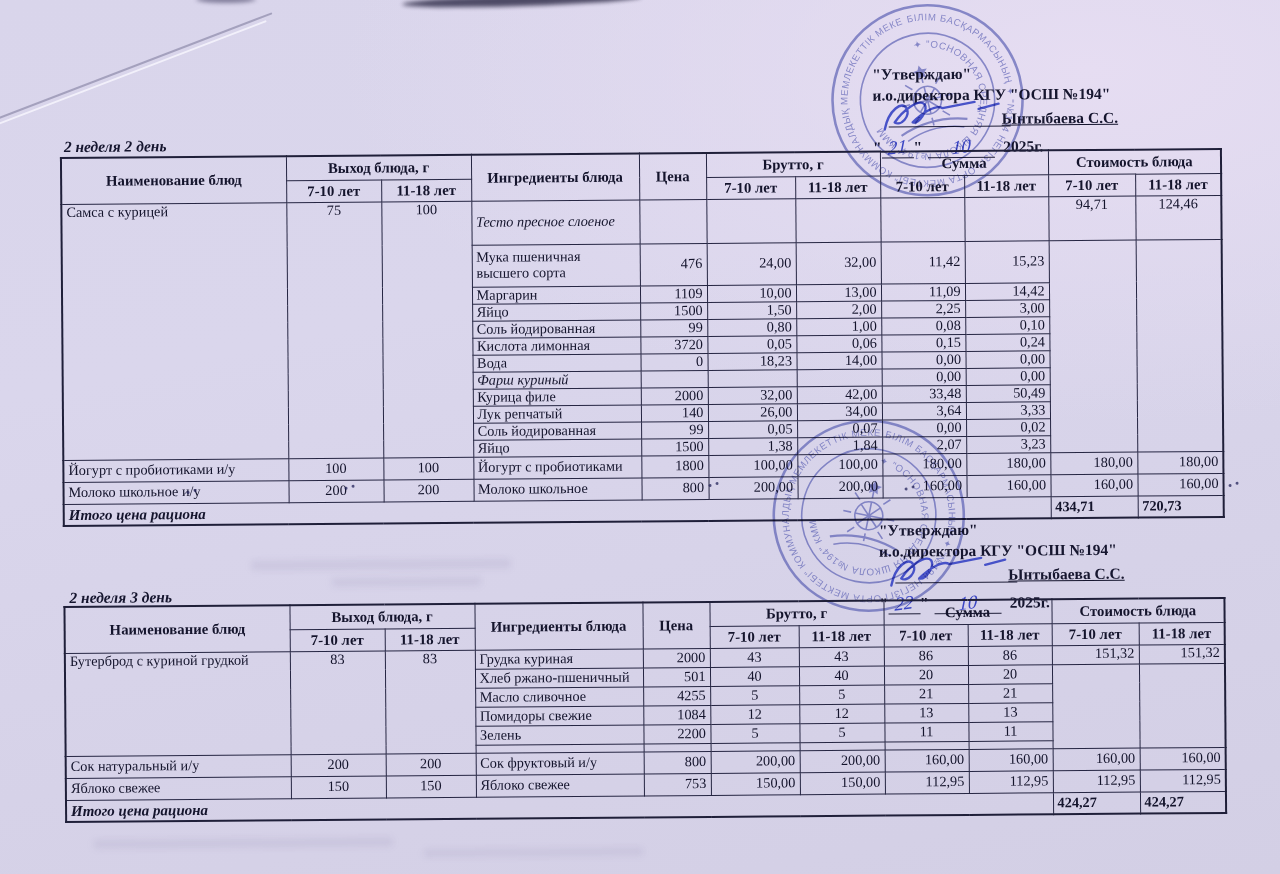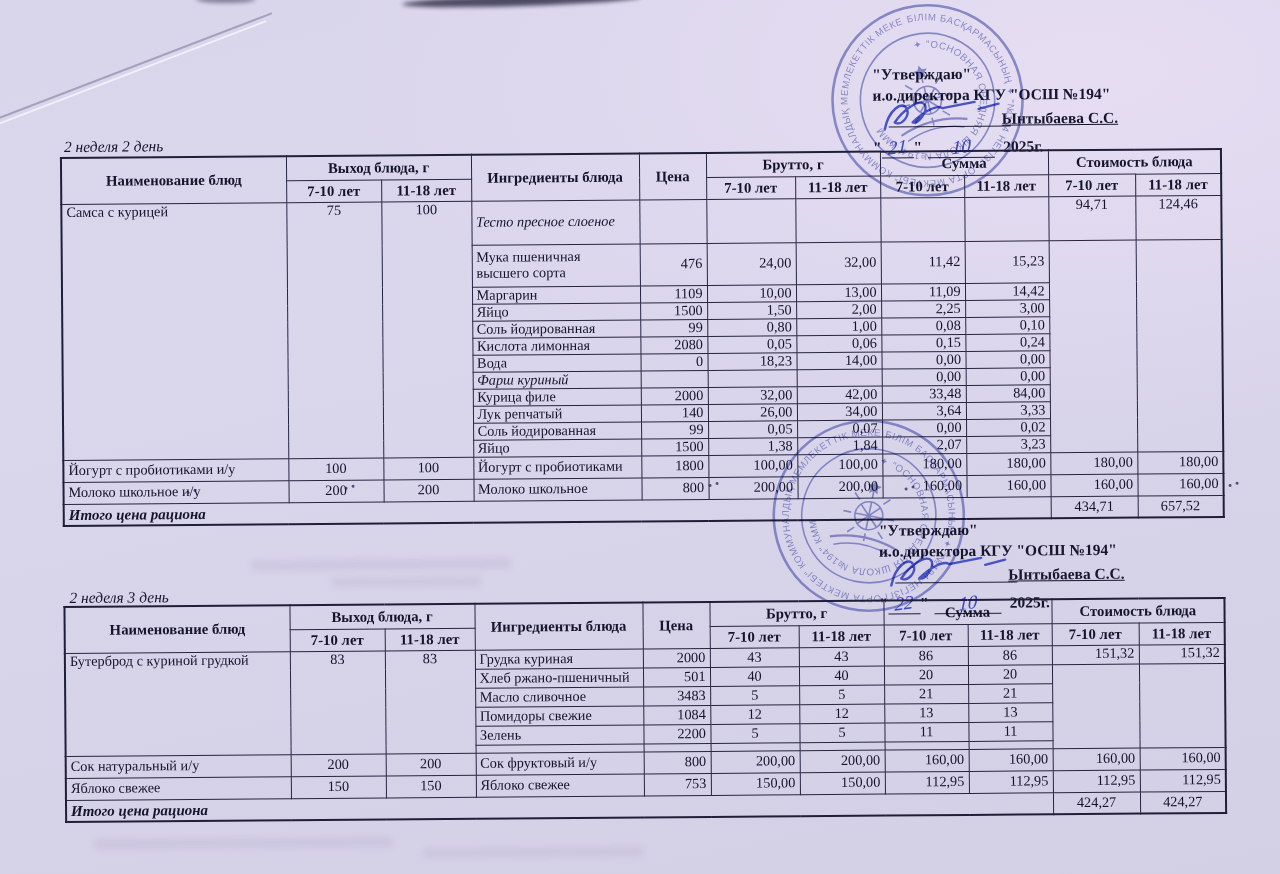--- a/index.html
+++ b/index.html
@@ -7,21 +7,21 @@
   .paper{position:absolute;inset:0;background:
     radial-gradient(130% 90% at 85% 8%, #e6ddf2 0%, rgba(230,221,242,0) 45%),
     linear-gradient(168deg,#d9d5eb 0%,#dad6ec 35%,#d6d2e8 70%,#d3cfe5 100%);}
   .fold-line{position:absolute;background:rgba(80,75,115,.38);height:2px;border-radius:2px;}
   .fold-hi{position:absolute;background:rgba(246,244,253,.85);height:2px;border-radius:2px;}
   .top-smudge{position:absolute;left:402px;top:-5px;width:240px;height:11px;background:#35324e;border-radius:50%;filter:blur(2px);transform:rotate(-1.8deg);opacity:.85;}
   .top-smudge2{position:absolute;left:196px;top:-4px;width:60px;height:7px;background:#4a4668;border-radius:50%;filter:blur(2px);opacity:.6;}
   .rot-wrap{position:absolute;inset:0;transform:rotate(-0.45deg);transform-origin:70px 420px;}
   .ghost{position:absolute;background:rgba(110,100,150,.10);filter:blur(3px);border-radius:4px;}
 
-  .tbl-title{position:absolute;font-size:15.5px;font-weight:normal;font-style:italic;color:#15152e;text-align:center;}
+  .tbl-title{position:absolute;font-size:15.5px;font-weight:bold;font-style:italic;color:#15152e;text-align:center;}
   table.doc{position:absolute;border-collapse:collapse;table-layout:fixed;width:1160px;color:#14142c;font-size:14.3px;border:2.2px solid #1f1f39;}
   table.doc td,table.doc th{border:1.4px solid #262643;padding:0 4px;line-height:1.1;overflow:hidden;box-sizing:border-box;}
   table.doc th{font-weight:bold;text-align:center;font-size:14.8px;padding:1px 2px;}
   tr.rA>th{height:24px}
   tr.rB>th{height:22px}
   tr.r44>td{height:44px}
   tr.r42>td{height:42px}
   tr.r17>td{height:17px;line-height:1.02;}
   tr.r19>td{height:19px}
   tr.r22>td{height:22px}
@@ -29,21 +29,21 @@
   td.dish{text-align:left;padding-left:5px;}
   td.ing{text-align:left;padding-left:5px;}
   td.ctr{text-align:center;}
   td.vt{vertical-align:top;padding-top:2px;}
   td.it{font-style:italic;}
   td.n{text-align:right;padding-right:6px;}
   td.c{text-align:center;}
   td.cost0{text-align:center;}
   td.cost{text-align:right;padding-right:14px;}
   td.total-label{text-align:left;padding-left:5px;font-weight:bold;font-style:italic;font-size:15px;}
-  td.total-val{text-align:center;padding-right:10px;font-weight:normal;}
+  td.total-val{text-align:left;padding-right:10px;font-weight:bold;}
 
   .approval{position:absolute;width:370px;font-weight:bold;font-size:15.5px;color:#16162f;}
   .approval .l1{margin-bottom:3px;}
   .approval .l2{margin-bottom:1px;white-space:nowrap;}
   .sig-row{position:relative;height:29px;}
   .sig-rule{position:absolute;left:16px;top:21px;width:122px;border-bottom:1.7px solid #1e1e38;}
   .sig-svg{position:absolute;left:-2px;top:-14px;}
   .ap-name{position:absolute;left:129px;top:5px;white-space:nowrap;text-decoration:underline;}
   .date-row{position:relative;height:24px;margin-top:1px;white-space:nowrap;}
   .dq{font-weight:bold;}
@@ -182,21 +182,21 @@
       <tr class="r17">
             <td class="ing">Соль йодированная</td>
             <td class="n">99</td>
             <td class="n">0,80</td>
             <td class="n">1,00</td>
             <td class="n">0,08</td>
             <td class="n">0,10</td>
           </tr>
       <tr class="r17">
             <td class="ing">Кислота лимонная</td>
-            <td class="n">2080</td>
+            <td class="n">3720</td>
             <td class="n">0,05</td>
             <td class="n">0,06</td>
             <td class="n">0,15</td>
             <td class="n">0,24</td>
           </tr>
       <tr class="r17">
             <td class="ing">Вода</td>
             <td class="n">0</td>
             <td class="n">18,23</td>
             <td class="n">14,00</td>
@@ -210,21 +210,21 @@
             <td class="n"></td>
             <td class="n">0,00</td>
             <td class="n">0,00</td>
           </tr>
       <tr class="r17">
             <td class="ing">Курица филе</td>
             <td class="n">2000</td>
             <td class="n">32,00</td>
             <td class="n">42,00</td>
             <td class="n">33,48</td>
-            <td class="n">84,00</td>
+            <td class="n">50,49</td>
           </tr>
       <tr class="r17">
             <td class="ing">Лук репчатый</td>
             <td class="n">140</td>
             <td class="n">26,00</td>
             <td class="n">34,00</td>
             <td class="n">3,64</td>
             <td class="n">3,33</td>
           </tr>
       <tr class="r17">
@@ -265,21 +265,21 @@
         <td class="n">200,00</td>
         <td class="n">200,00</td>
         <td class="n">160,00</td>
         <td class="n">160,00</td>
         <td class="cost">160,00</td>
         <td class="cost">160,00</td>
       </tr>
       <tr class="r22">
         <td class="total-label" colspan="9">Итого цена рациона</td>
         <td class="total-val">434,71</td>
-        <td class="total-val">657,52</td>
+        <td class="total-val">720,73</td>
       </tr>
     </tbody>
       </table>
 
     <div class="pen-dots" style="left:186px;top:492px;"></div>
     <div class="pen-dots" style="left:344px;top:489px;"></div>
     <div class="pen-dots" style="left:708px;top:489px;"></div>
     <div class="pen-dots" style="left:904px;top:494px;"></div>
     <div class="pen-dots" style="left:1228px;top:493px;"></div>
 
@@ -371,21 +371,21 @@
         <td class="n">501</td>
         <td class="c">40</td>
         <td class="c">40</td>
         <td class="c">20</td>
         <td class="c">20</td>
         <td rowspan="5"></td>
         <td rowspan="5"></td>
       </tr>
       <tr class="r19">
             <td class="ing">Масло сливочное</td>
-            <td class="n">3483</td>
+            <td class="n">4255</td>
             <td class="c">5</td>
             <td class="c">5</td>
             <td class="c">21</td>
             <td class="c">21</td>
           </tr>
       <tr class="r19">
             <td class="ing">Помидоры свежие</td>
             <td class="n">1084</td>
             <td class="c">12</td>
             <td class="c">12</td>

